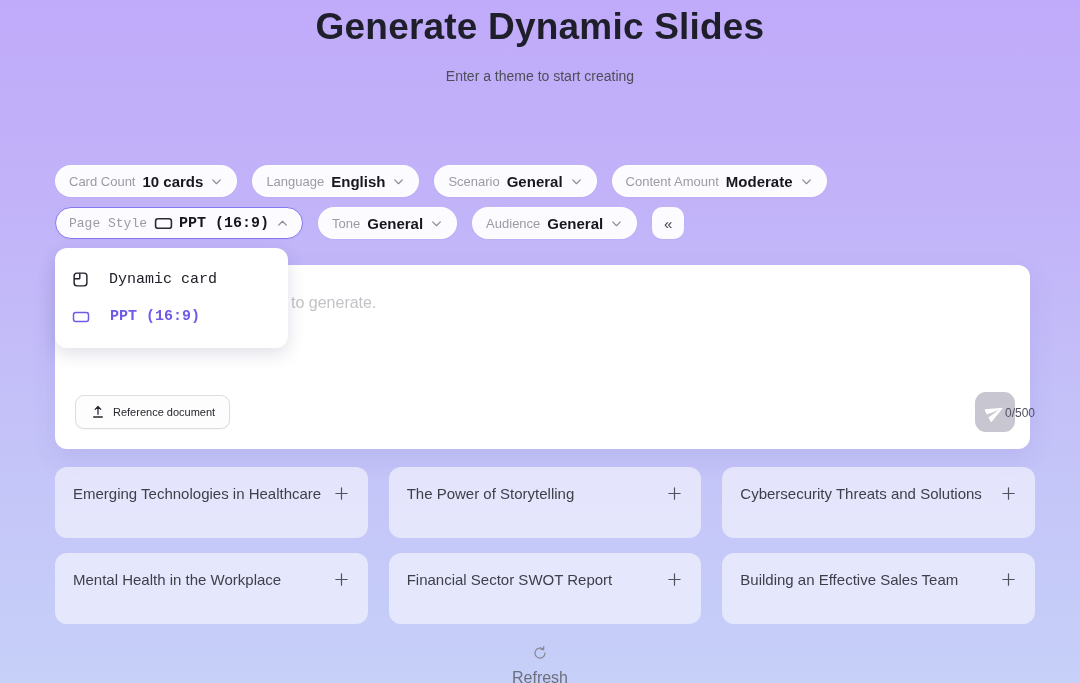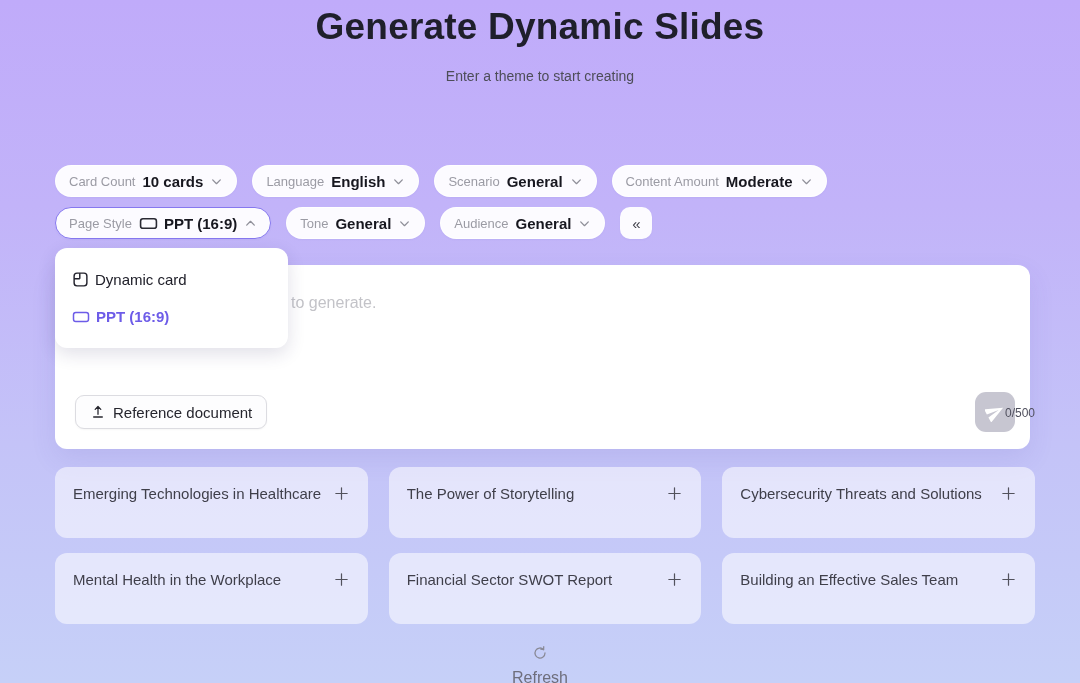--- a/index.html
+++ b/index.html
@@ -15,21 +15,21 @@
               font-size:14px; color:#4d4d58; }
 
   
   .filters { position:absolute; left:55px; top:165px; width:990px; }
   .chip-row { display:flex; gap:15px; margin-bottom:10px; }
   .chip {
     display:inline-flex; align-items:center; height:32px; padding:0 13px;
     background:rgba(255,255,255,0.95); border:1px solid rgba(255,255,255,0.9);
     border-radius:16px; cursor:pointer; box-shadow:0 1px 2px rgba(90,80,180,0.06);
   }
-  .chip.active { border:1.5px solid #8678ef; }
+  .chip.active { border:1.5px solid #8678ef;font-family:Liberation Mono, monospace; }
   .chip-label { font-size:13px; color:#9b9ba4; margin-right:7px; white-space:nowrap; }
   .chip-value { font-size:15px; font-weight:700; color:#17171f; white-space:nowrap; }
   .chip svg.chev { margin-left:7px; }
   .chip .rect-ic { margin-right:6px; }
   .chip-collapse {
     display:inline-flex; align-items:center; justify-content:center;
     width:32px; height:32px; background:rgba(255,255,255,0.95);
     border-radius:10px; font-size:15px; color:#3e3e48; cursor:pointer;
     box-shadow:0 1px 2px rgba(90,80,180,0.06);
   }
@@ -47,39 +47,39 @@
     font-size:16px; color:#222;
   }
   .ph-fragment {
     position:absolute; left:236px; top:29px; font-size:16px; color:#c3c3c8;
     pointer-events:none;
   }
   .ref-btn {
     position:absolute; left:20px; bottom:20px; height:34px;
     display:inline-flex; align-items:center; gap:7px; padding:0 14px;
     background:#fdfdfe; border:1px solid #dcdce1; border-radius:9px;
-    font-size:15px; color:#26262e; cursor:pointer;
+    font-size:11px; color:#26262e; cursor:pointer;
     box-shadow:0 1px 2px rgba(0,0,0,0.04);
   }
   .send-btn {
     position:absolute; right:15px; bottom:17px; width:40px; height:40px;
     background:#c7c6d1; border:none; border-radius:11px; cursor:pointer;
     display:flex; align-items:center; justify-content:center;
   }
   .char-count { position:absolute; top:406px; right:45px; font-size:12px; color:#50505e; }
 
   
   .dropdown {
     position:absolute; left:55px; top:248px; width:233px; z-index:6;
     background:#ffffff; border-radius:12px; padding:13px 0;
     box-shadow:0 6px 18px rgba(40,35,90,0.14);
   }
   .dd-item {
-    display:flex; align-items:center; gap:6px; padding:10px 17px;
-    font-size:15px; color:#20202a; cursor:pointer;
+    display:flex; align-items:center; gap:20px; padding:10px 17px;
+    font-size:15px; color:#20202a; cursor:pointer;font-family:Liberation Mono, monospace;
   }
   .dd-item.selected { color:#6d5ce8; font-weight:700; }
 
   
   .suggestions {
     position:absolute; left:55px; top:467px; width:980px;
     display:grid; grid-template-columns:repeat(3,1fr); column-gap:21px; row-gap:15px;
   }
   .sug {
     height:71px; background:rgba(255,255,255,0.55); border-radius:12px;

